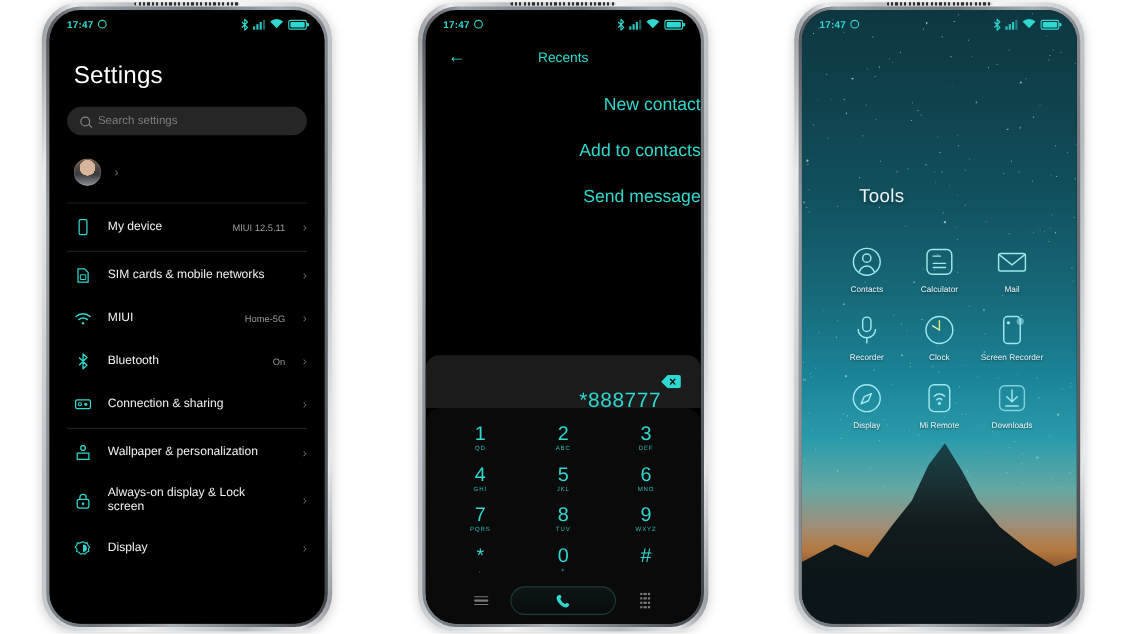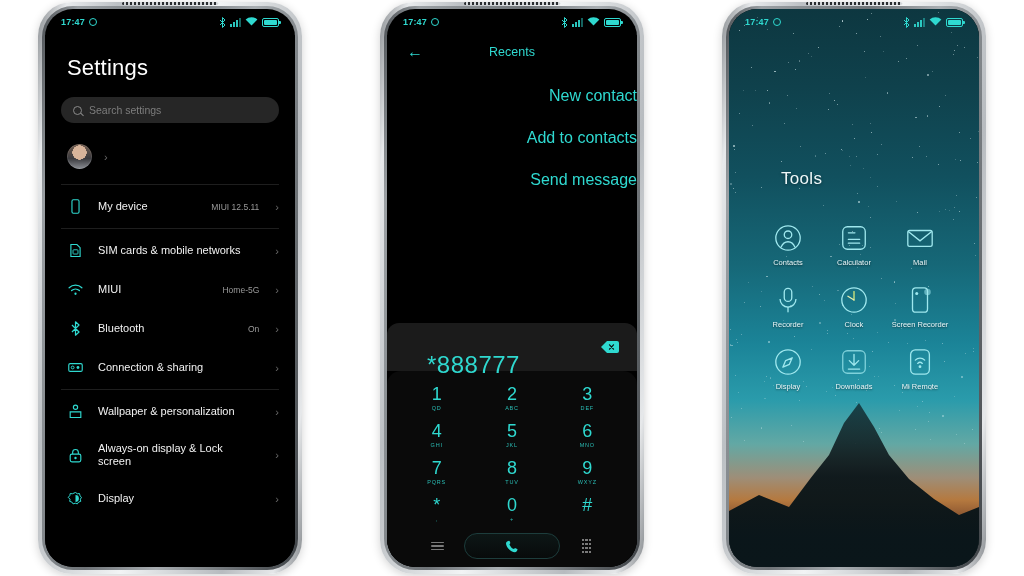--- a/index.html
+++ b/index.html
@@ -121,21 +121,21 @@
   .dial-actions { padding: 18px 0 0 24px; }
   .dial-actions div { color:#2fd9d0; font-size:16px; margin-bottom:24px;text-align:right; }
 
   .numbar {
     margin-top:auto;
     background:#1b1b1b;
     height:48px; border-radius: 12px 12px 0 0;
     display:flex; align-items:center; padding: 0 18px;
     position:relative;
   }
-  .num { flex:1 1 auto; text-align:left; color:#2fd9d0; font-size:24px; letter-spacing:.5px; padding-left:22px;margin-top:36px; }
+  .num { flex:1 1 auto; text-align:right; color:#2fd9d0; font-size:19px; letter-spacing:.5px; padding-left:22px;margin-top:36px; }
   .bksp { width:18px;height:12px;flex:0 0 auto; position:relative; }
   .bksp svg{display:block}
 
   .keypad {
     background:#0a0a0a; border-radius: 14px 14px 0 0;
     padding: 8px 12px 0 12px;
   }
   .krow { display:flex; }
   .key { flex:1 1 0; text-align:center; padding: 6px 0 5px 0; }
   .key .d { color:#2fd9d0; font-size:18px; line-height:19px; font-weight:400; }
@@ -793,35 +793,35 @@
           <div class="app">
             <svg class="glyph" viewBox="0 0 32 32">
               <circle cx="16" cy="16" r="13" fill="none" stroke="#9fe8ee" stroke-width="1.4"></circle>
               <path d="M20.5 11.5l-3 7-7 3 3-7z" fill="none" stroke="#9fe8ee" stroke-width="1.4" stroke-linejoin="round"></path>
             </svg>
             <div class="name">Display</div>
           </div>
 
           <div class="app">
             <svg class="glyph" viewBox="0 0 32 32">
-              <rect x="4" y="4" width="24" height="24" rx="5" fill="none" stroke="#9fe8ee" stroke-width="1.4" opacity=".75"></rect>
-              <path d="M16 8v11M11 14.5l5 5 5-5" fill="none" stroke="#9fe8ee" stroke-width="1.4" stroke-linecap="round" stroke-linejoin="round"></path>
-              <path d="M10 23.5h12" stroke="#9fe8ee" stroke-width="1.4" stroke-linecap="round"></path>
-            </svg>
-            <div class="name">Downloads</div>
-          </div>
-
-          <div class="app">
-            <svg class="glyph" viewBox="0 0 32 32">
               <rect x="6" y="3" width="20" height="26" rx="5" fill="none" stroke="#9fe8ee" stroke-width="1.4"></rect>
               <path d="M11 14a7 7 0 0 1 10 0" fill="none" stroke="#9fe8ee" stroke-width="1.4" stroke-linecap="round"></path>
               <path d="M13.5 17.5a3.6 3.6 0 0 1 5 0" fill="none" stroke="#9fe8ee" stroke-width="1.4" stroke-linecap="round"></path>
               <circle cx="16" cy="21" r="1.5" fill="#9fe8ee"></circle>
             </svg>
             <div class="name">Mi Remote</div>
           </div>
 
+          <div class="app">
+            <svg class="glyph" viewBox="0 0 32 32">
+              <rect x="4" y="4" width="24" height="24" rx="5" fill="none" stroke="#9fe8ee" stroke-width="1.4" opacity=".75"></rect>
+              <path d="M16 8v11M11 14.5l5 5 5-5" fill="none" stroke="#9fe8ee" stroke-width="1.4" stroke-linecap="round" stroke-linejoin="round"></path>
+              <path d="M10 23.5h12" stroke="#9fe8ee" stroke-width="1.4" stroke-linecap="round"></path>
+            </svg>
+            <div class="name">Downloads</div>
+          </div>
+
         </div>
       </div>
     </div>
   </div>
 
 </div>
 
 </body></html>

